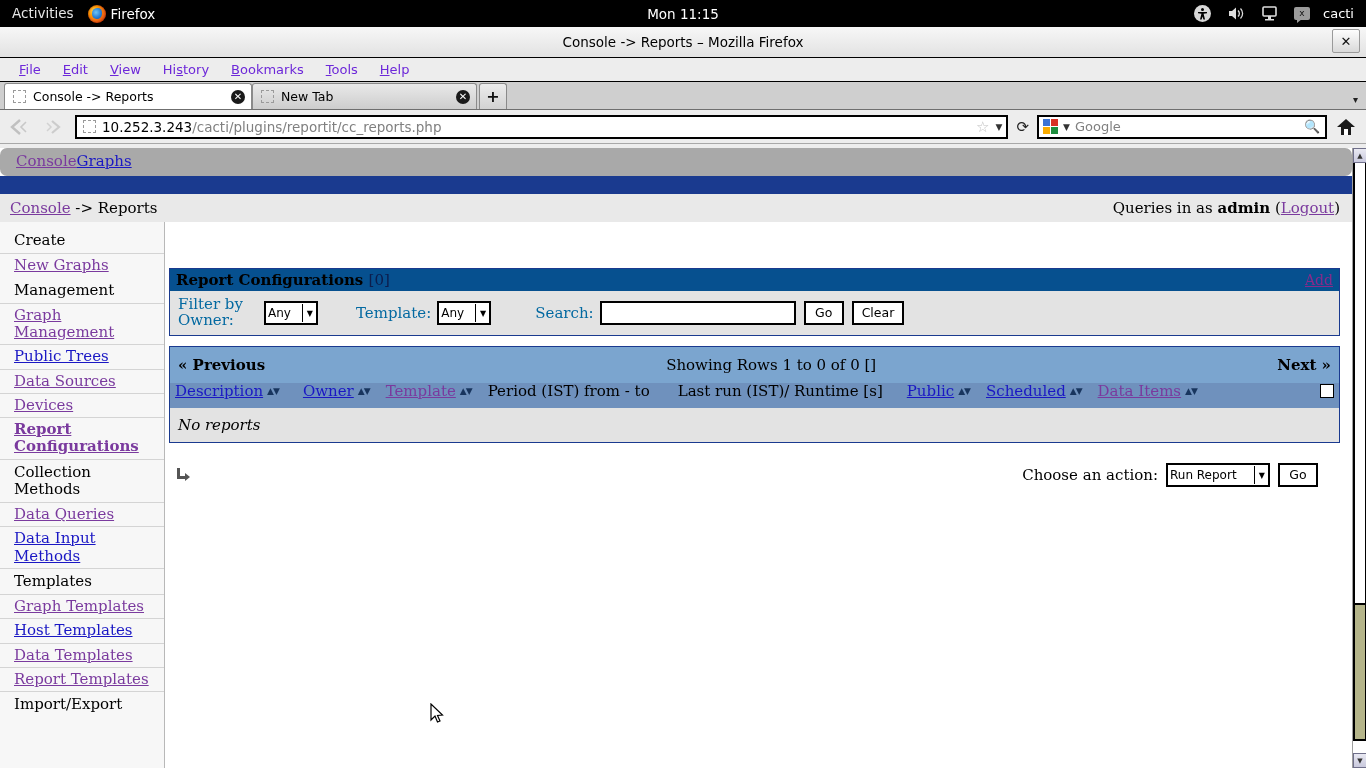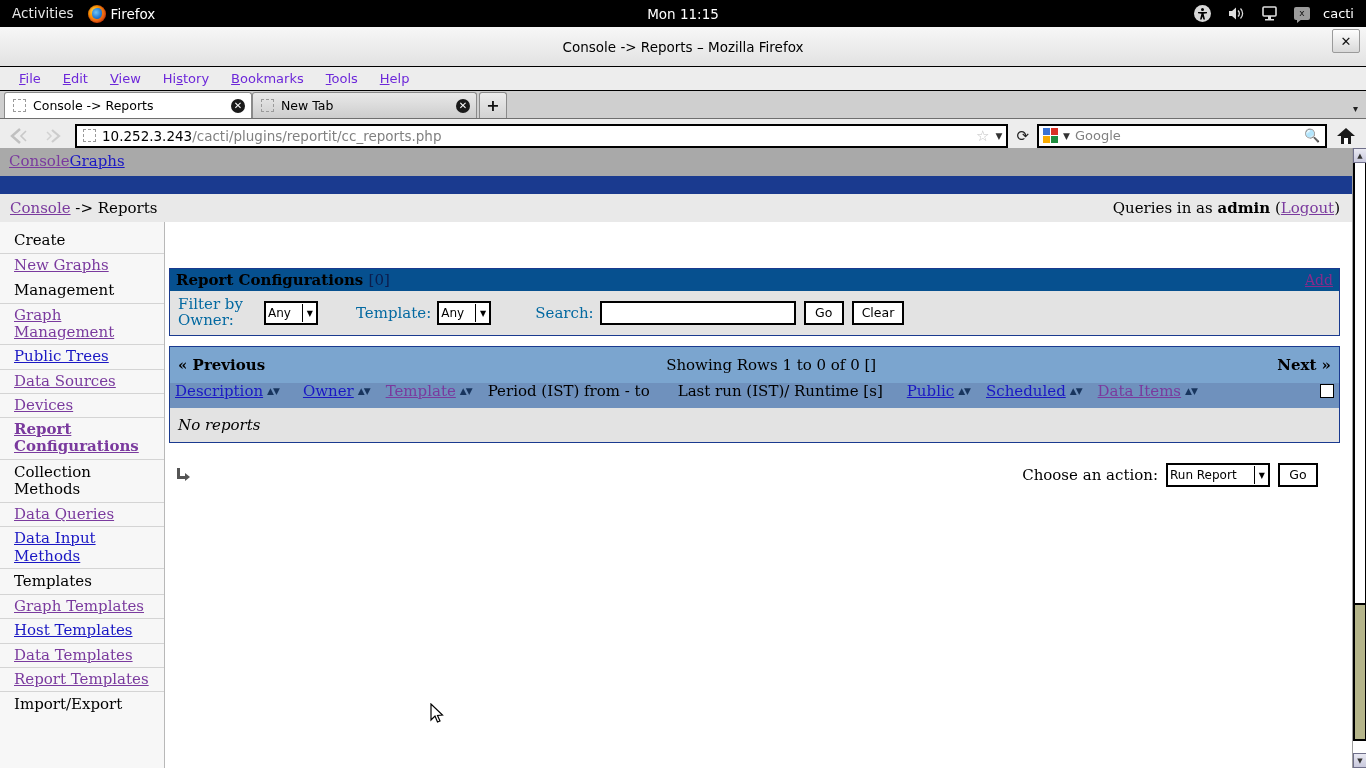--- a/index.html
+++ b/index.html
@@ -72,21 +72,21 @@
     background: #9b9b9b; clip-path: polygon(0 0,100% 0,0 100%);
   }
 
   
   #ff-window {
     position: absolute; top: 27px; left: 0;
     width: 1366px; height: 741px;
     background: #ededed;
   }
   #ff-titlebar {
-    height: 40px; position: relative;
+    height: 31px; position: relative;
     background: linear-gradient(#f7f7f7, #e2e2e2);
     border-bottom: 1px solid #000000;
     display: flex; align-items: center; justify-content: center;
   }
   #ff-title { font-size: 13.5px; color: #000; font-family: "DejaVu Sans", sans-serif; }
   #ff-close {
     position: absolute; right: 6px; top: 2px;
     width: 28px; height: 24px;
     background: linear-gradient(#fdfdfd, #d9d9d9);
     border: 1px solid #9a9a9a; border-radius: 2px;
@@ -171,22 +171,23 @@
   #home-btn { width: 26px; display: flex; align-items: center; justify-content: center; }
 
   
   #page {
     position: absolute; left: 0; top: 121px;
     width: 1352px; height: 620px;
     background: #ffffff; overflow: hidden;
   }
   #cacti-topbar {
     height: 28px; background: #a9a9a9;
-    padding: 4px 0 0 9px; font-size: 15px;
+    padding: 4px 0 0 16px; font-size: 15px;
     font-family: "DejaVu Serif", serif;
+    border-radius: 7px;
   }
   #cacti-topbar a { text-decoration: underline; }
   a.vlink { color: #7a3a9e; }
   a.nlink { color: #1a17c4; }
   #cacti-blue-bar { height: 18px; background: #1a3a8f; }
   #cacti-loginbar {
     height: 28px; background: #e9e9e9;
     display: flex; align-items: center; justify-content: space-between;
     padding: 0 12px 0 10px;
     font-family: "DejaVu Serif", serif; font-size: 15px;

